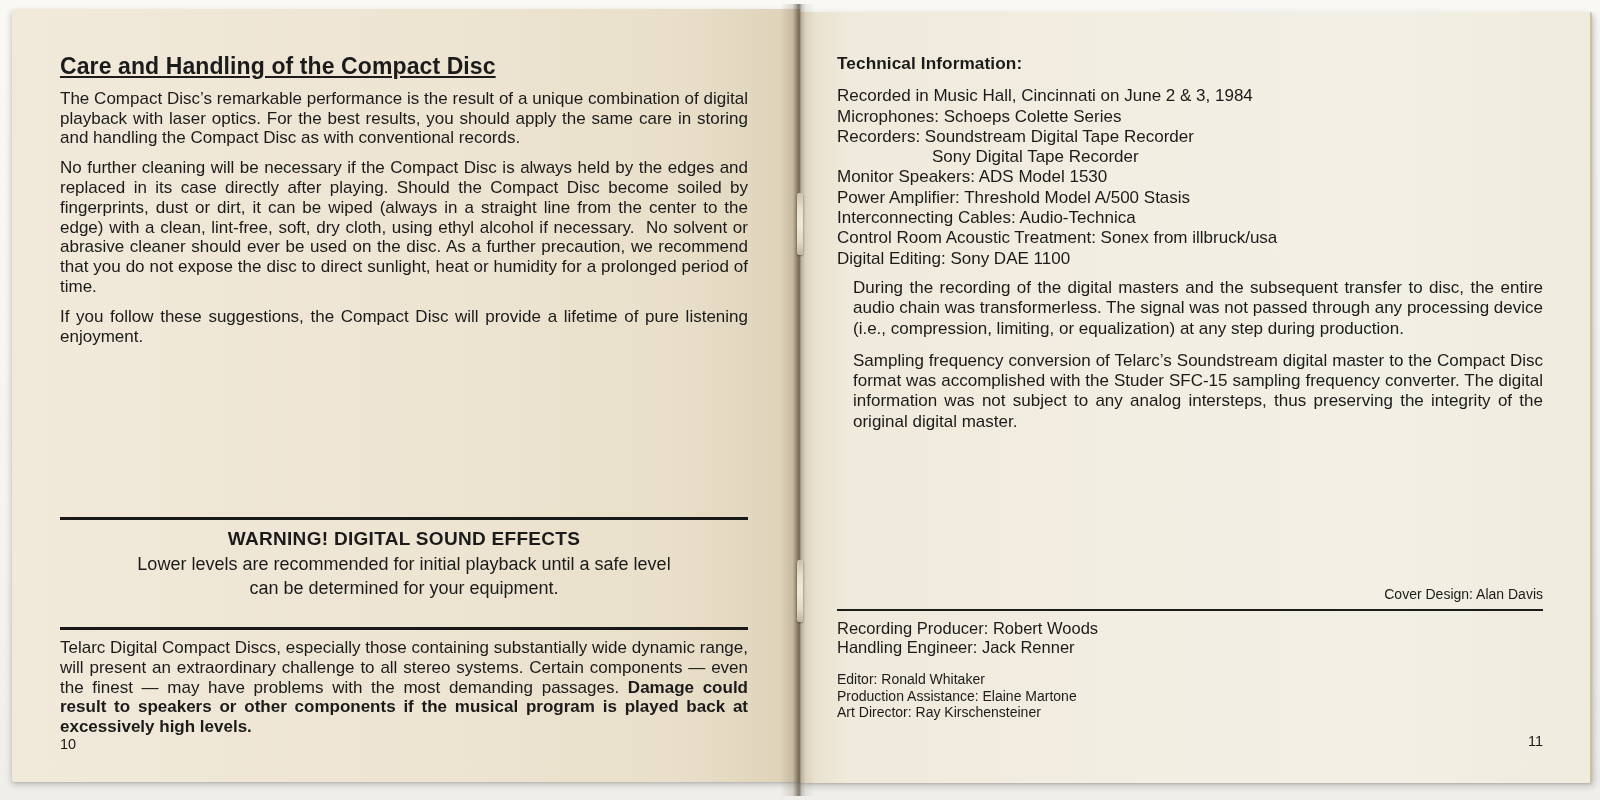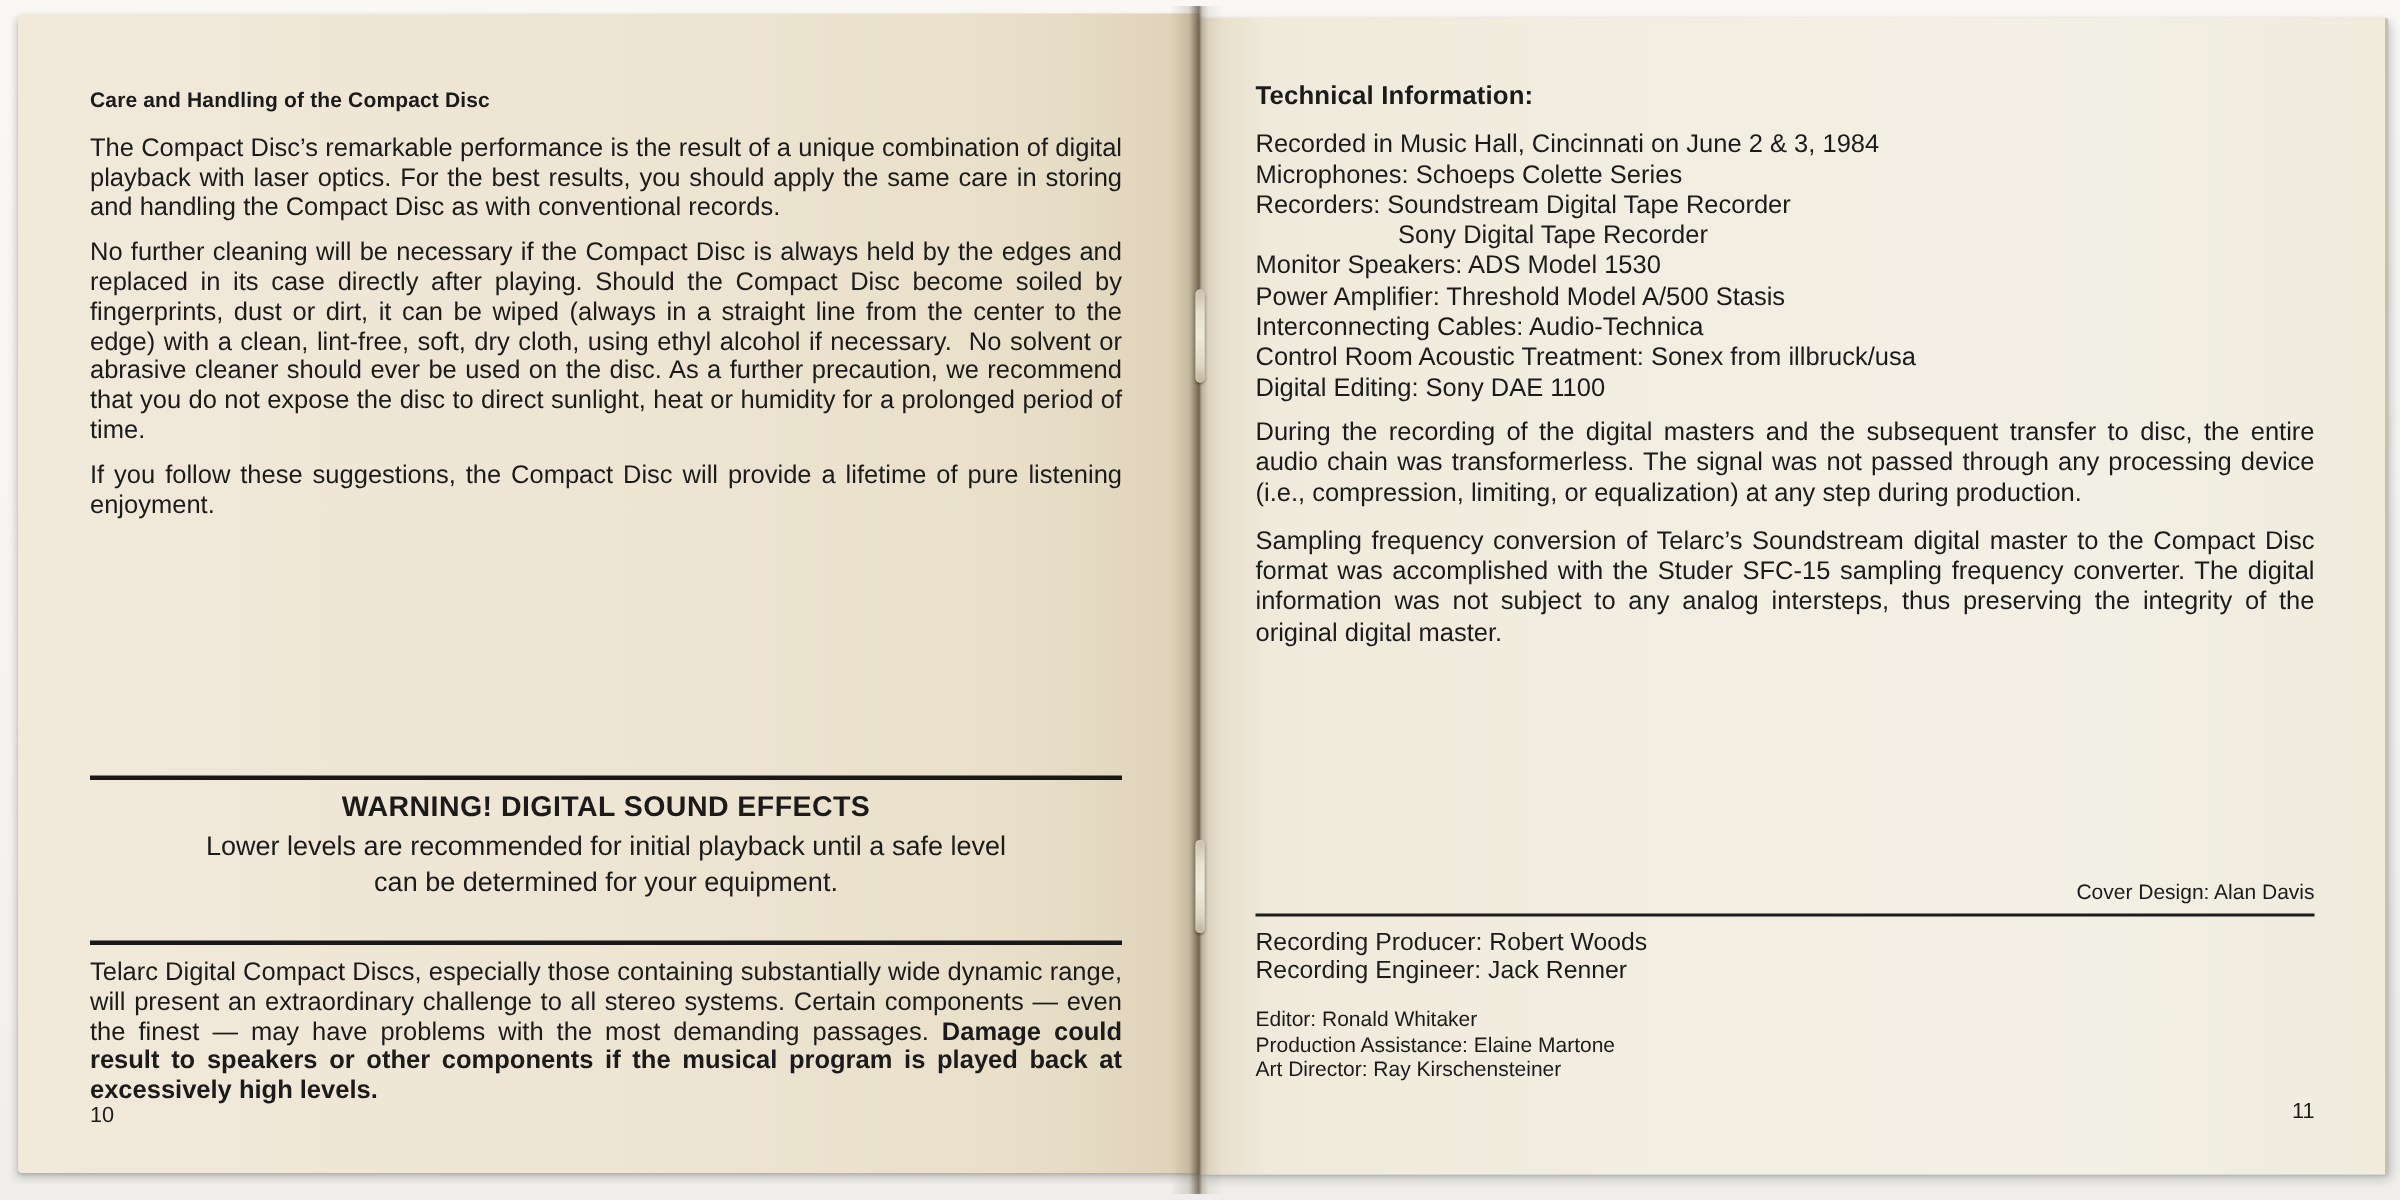--- a/index.html
+++ b/index.html
@@ -35,41 +35,41 @@
     position:absolute; left:797px; width:6px; height:62px; z-index:6;
     background:linear-gradient(180deg,#c9bfa9 0%, #e8e1cf 25%, #efe9d9 50%, #e0d8c4 80%, #bfb49c 100%);
     border-radius:3px; box-shadow:0 1px 2px rgba(40,30,12,0.55), inset 0 0 1px rgba(255,255,255,0.8);
   }
   .staple-top { top:193px; }
   .staple-bottom { top:560px; }
 
   
   .lp-content { position:absolute; left:48px; top:48px; width:688px;
     font-size:17px; line-height:19.8px; }
-  .lp-heading { font-weight:bold; font-size:14px; margin:0 0 12px 0; letter-spacing:0.1px; }
+  .lp-heading { font-weight:bold; font-size:23px; margin:0 0 12px 0; letter-spacing:0.1px;text-decoration:underline; }
   .lp-para { margin:0 0 10px 0; text-align:justify; }
   .warning {
     position:absolute; left:48px; top:508px; width:688px; text-align:center;
     border-top:3px solid #181818; border-bottom:3px solid #181818;
     padding:7px 0 27px 0;
   }
   .warning-title { font-weight:bold; font-size:19px; letter-spacing:0.3px; line-height:24px; margin-bottom:2px; }
   .warning-line { font-size:18px; line-height:23.5px; }
   .closing { position:absolute; left:48px; top:612px; width:688px;
     font-size:17px; line-height:19.8px; text-align:justify; }
   .closing .bold { font-weight:bold; }
   .lp-pagenum { position:absolute; left:48px; top:727px; font-size:14.5px; }
 
   
   .rp-content { position:absolute; left:37px; top:41px; width:706px;
     font-size:17px; line-height:20.3px; }
   .rp-heading { font-weight:bold; font-size:17.2px; margin:0 0 13px 0; letter-spacing:0.1px; }
   .tech-line { white-space:nowrap; }
   .tech-line.indent { padding-left:95px; }
-  .rp-para { margin:9px 0 0 0; text-align:justify; }
+  .rp-para { margin:9px 0 0 16px; text-align:justify; }
   .rp-para + .rp-para { margin-top:12px; }
   .rp-bottom { position:absolute; left:37px; top:574px; width:706px; }
   .cover-design { text-align:right; font-size:14px; line-height:17px; margin-bottom:6px; }
   .credit-rule { border-top:2px solid #1c1c1c; height:0; }
   .credits-primary { margin-top:8px; font-size:16.5px; line-height:19px; }
   .credits-secondary { margin-top:14px; font-size:14px; line-height:16.5px; }
   .rp-pagenum { position:absolute; left:37px; top:721px; width:706px; text-align:right; font-size:14.5px; }
 </style>
 </head>
 <body>
@@ -107,21 +107,21 @@
     <div class="tech-line">Digital Editing: Sony DAE 1100</div>
     <p class="rp-para">During the recording of the digital masters and the subsequent transfer to disc, the entire audio chain was transformerless. The signal was not passed through any processing device (i.e., compression, limiting, or equalization) at any step during production.</p>
     <p class="rp-para">Sampling frequency conversion of Telarc’s Soundstream digital master to the Compact Disc format was accomplished with the Studer SFC-15 sampling frequency converter. The digital information was not subject to any analog intersteps, thus preserving the integrity of the original digital master.</p>
   </div>
 
   <div class="rp-bottom">
     <div class="cover-design">Cover Design: Alan Davis</div>
     <div class="credit-rule"></div>
     <div class="credits-primary">
       <div>Recording Producer: Robert Woods</div>
-      <div>Recording Engineer: Jack Renner</div>
+      <div>Handling Engineer: Jack Renner</div>
     </div>
     <div class="credits-secondary">
       <div>Editor: Ronald Whitaker</div>
       <div>Production Assistance: Elaine Martone</div>
       <div>Art Director: Ray Kirschensteiner</div>
     </div>
   </div>
 
   <div class="rp-pagenum">11</div>
 </div>

